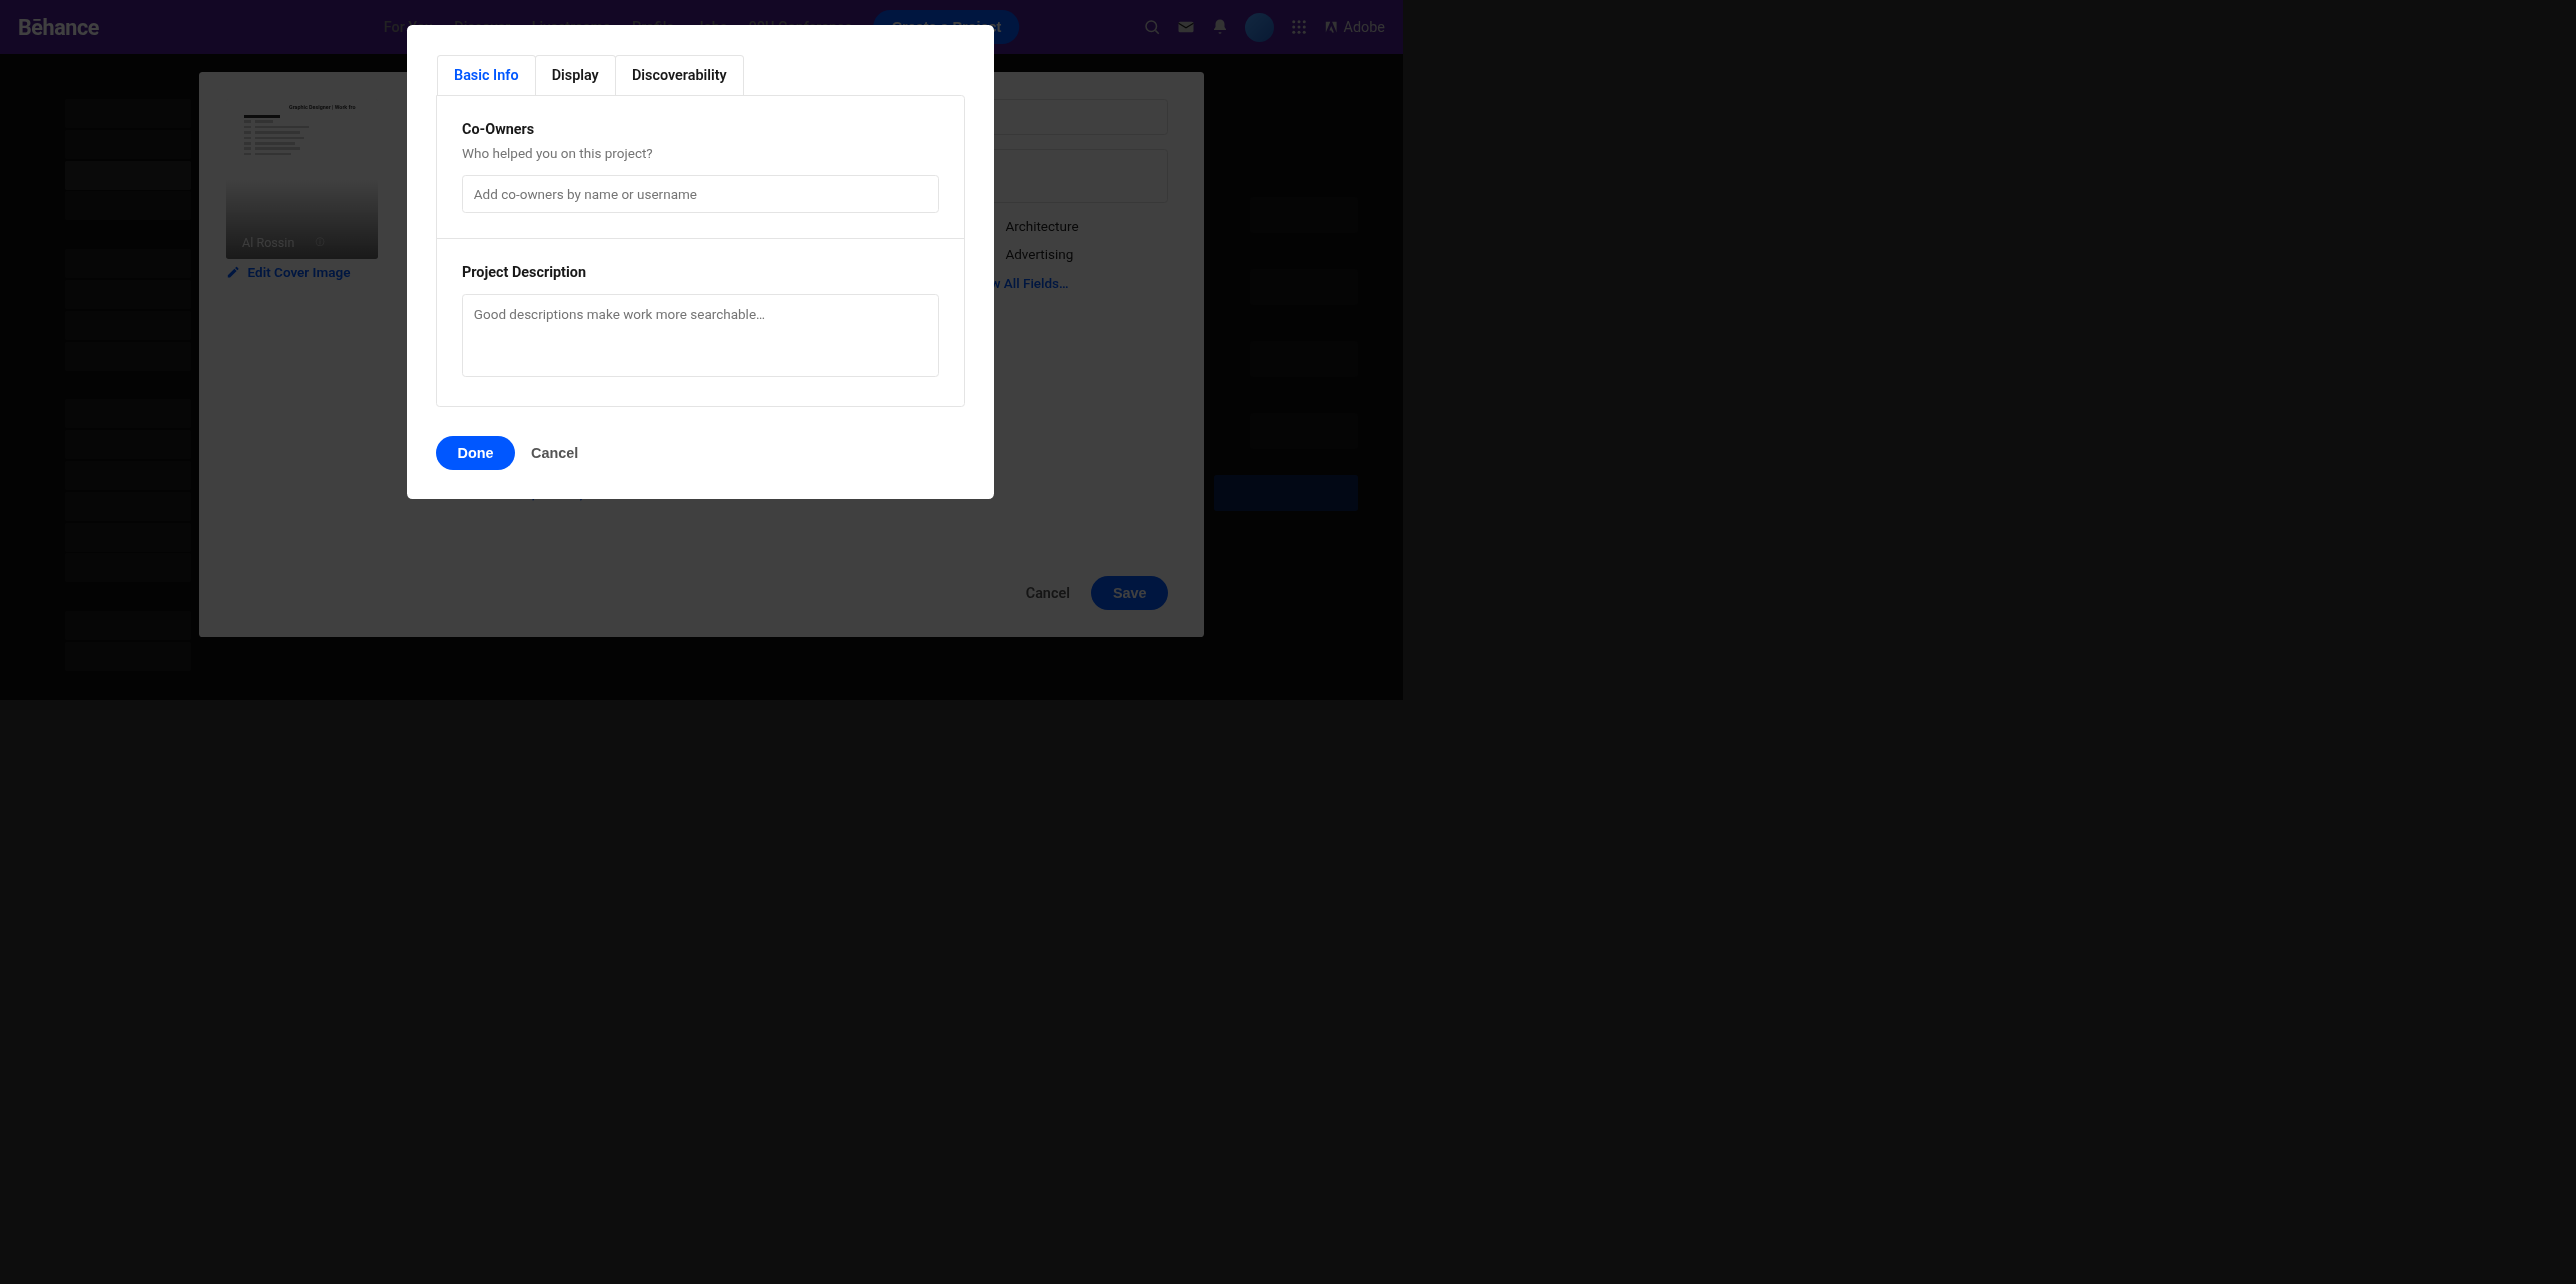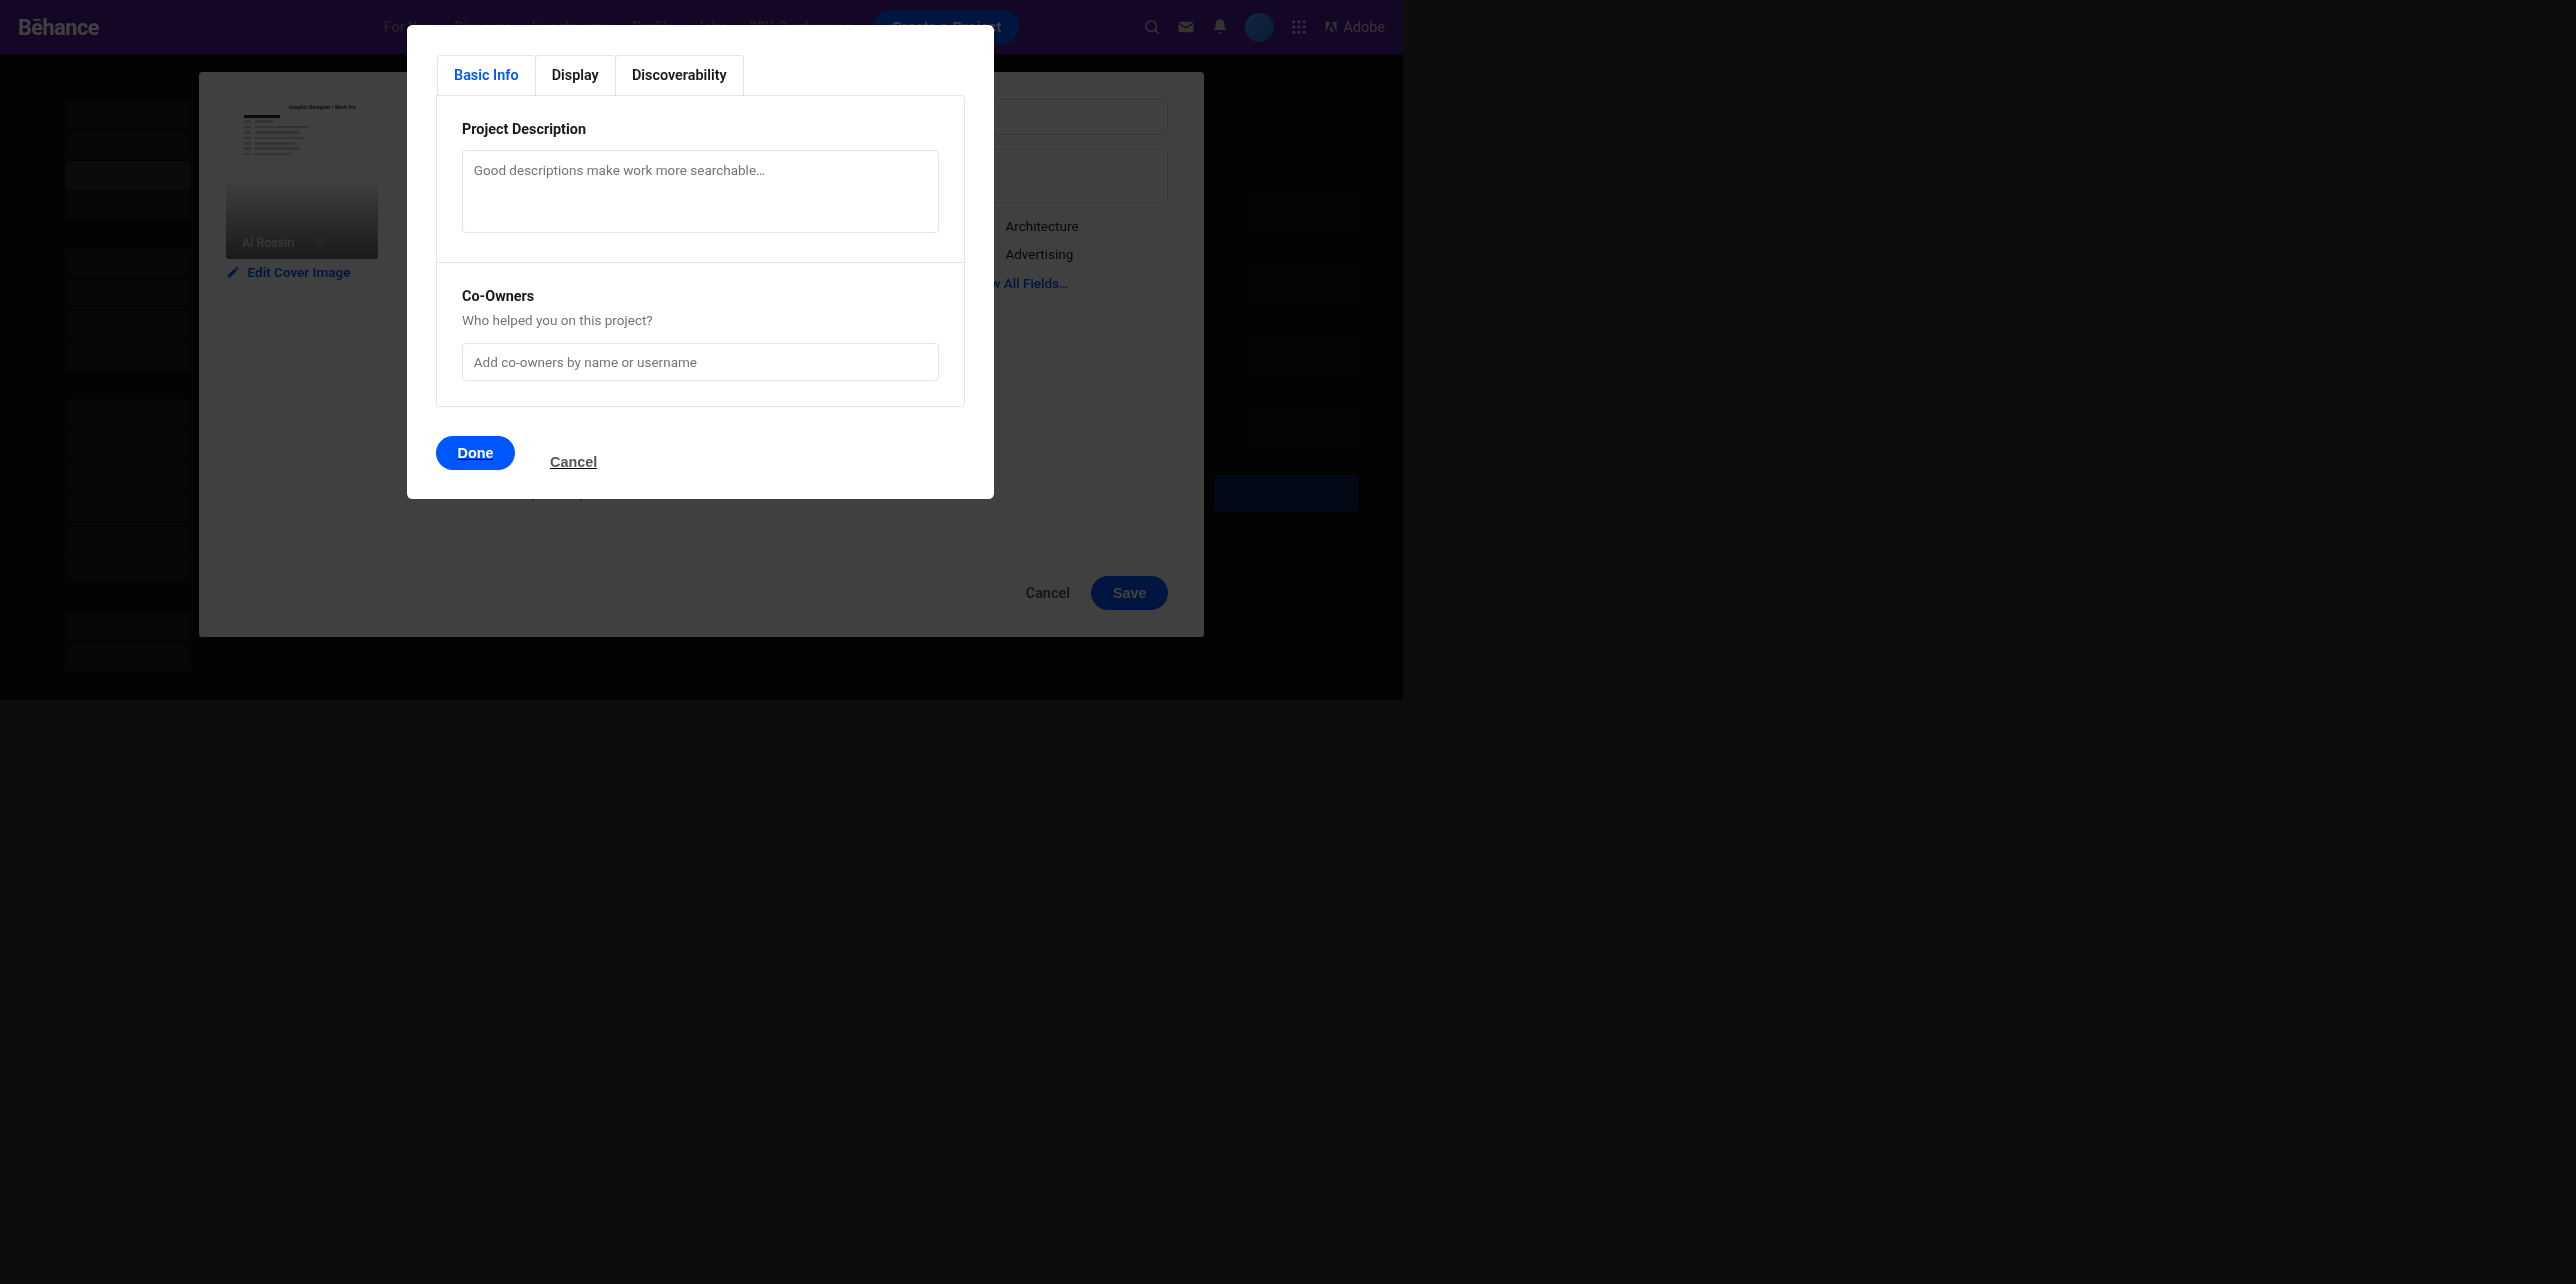--- a/index.html
+++ b/index.html
@@ -358,24 +358,23 @@
       border: 0.9px solid #e4e4e4;
       border-radius: 3.6px;
       padding: 0 10.8px;
       font-size: 13.5px;
       color: #191919;
       font-family: inherit;
     }
     .text-input::placeholder { color: #757575; }
     .modal-footer {
       display: flex;
-      align-items: flex-end;
-      gap: 35px;
+      align-items: center;
+      gap: 16px;
       padding: 29px;
-      text-decoration: underline;
     }
     .done-btn {
       background: #0057ff;
       color: #fff;
       border: none;
       padding: 9px 21.5px;
       border-radius: 18px;
       font-size: 14.4px;
       font-weight: 600;
       cursor: pointer;
@@ -559,27 +558,27 @@
 <div class="dim-overlay"></div>
 
 <div class="modal">
   <div class="modal-tabs">
     <div class="tab active">Basic Info</div>
     <div class="tab">Display</div>
     <div class="tab">Discoverability</div>
   </div>
   <div class="modal-body">
     <div class="section">
-      <div class="section-label">Project Description</div>
-      <textarea class="textarea" placeholder="Good descriptions make work more searchable…" style=""></textarea>
-    </div>
-    <div class="section">
       <div class="section-label">Co-Owners</div>
       <div class="section-hint">Who helped you on this project?</div>
       <input type="text" class="text-input" placeholder="Add co-owners by name or username" style="">
     </div>
+    <div class="section">
+      <div class="section-label">Project Description</div>
+      <textarea class="textarea" placeholder="Good descriptions make work more searchable…" style=""></textarea>
+    </div>
   </div>
   <div class="modal-footer">
     <button class="done-btn">Done</button>
     <button class="cancel-btn">Cancel</button>
   </div>
 </div>
 
 
 </body></html>

